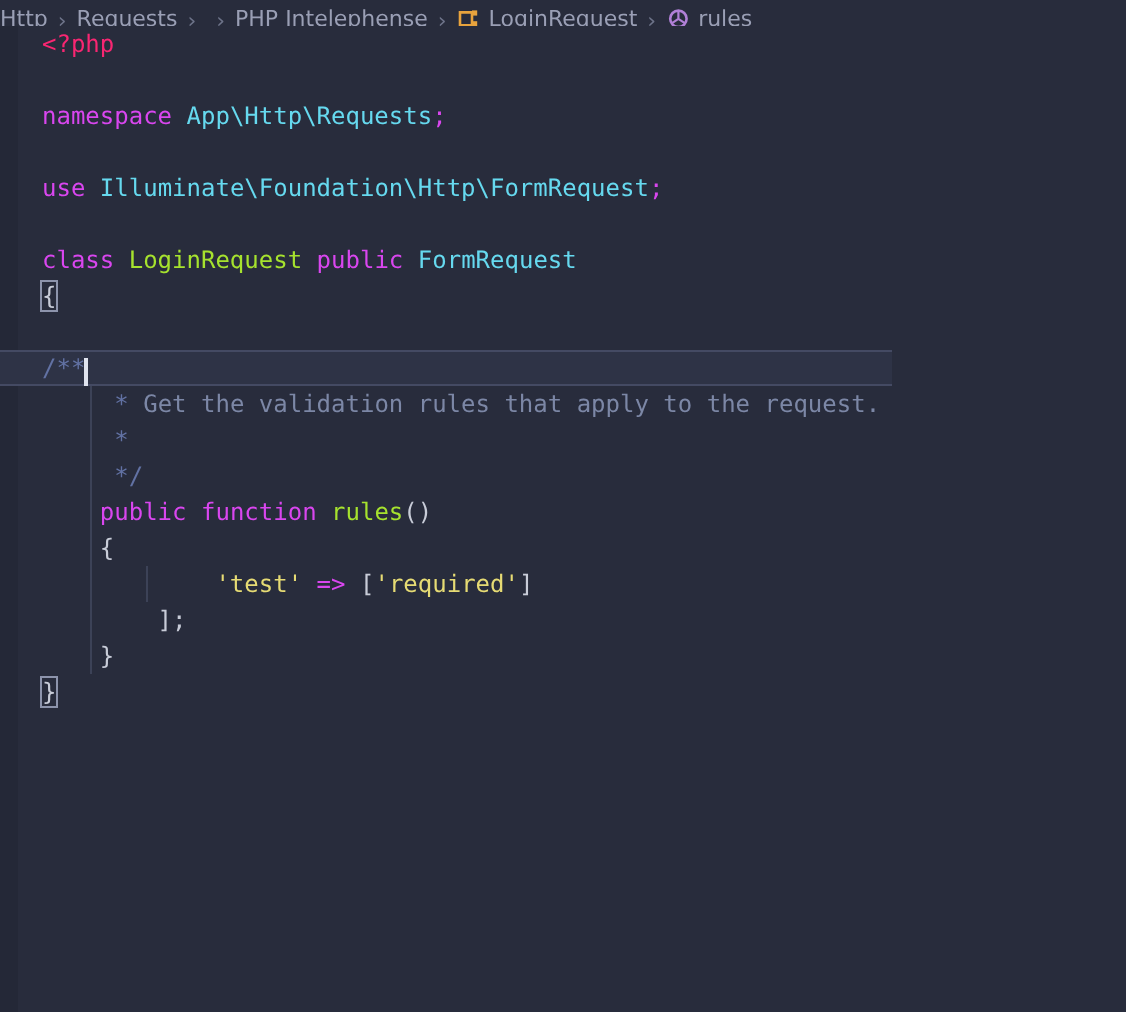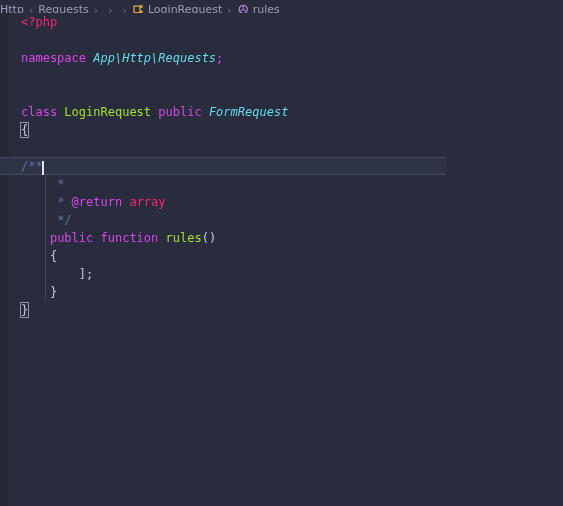--- a/index.html
+++ b/index.html
@@ -110,21 +110,21 @@
   .guide {
     position: absolute;
     width: 1px;
     background: #3c4257;
     top: 0;
     height: 18px;
   }
 
   
   .kw   { color: #d946ef; }
-  .ns   { color: #66d9ef; font-style: italic; }
+  .ns   { color: #66d9ef; }
   .cls  { color: #a6e22e; }
   .fn   { color: #a6e22e; }
   .str  { color: #e6db74; }
   .punc { color: #c8ccd8; }
   .cmt  { color: #6272a4; }
   .tag  { color: #f92672; }
   .cmt-txt { color: #7c87a6; }
   .php-open { color: #f92672; }
 
   .bracket-match {
@@ -155,20 +155,23 @@
     </span>
     <span class="crumb-sep">›</span>
 
     <span class="crumb">
       <span class="crumb-label">Requests</span>
     </span>
     <span class="crumb-sep">›</span>
 
     <span class="crumb-sep">›</span>
 
+    <span class="crumb">
+      <span class="crumb-label">PHP Intelephense</span>
+    </span>
     <span class="crumb-sep">›</span>
 
     <span class="crumb">
       <span class="crumb-icon">
         <svg width="13" height="11" viewBox="0 0 13 11">
           <path d="M2 2.2 L8 2.2 L8 8.6 L2 8.6 Z" fill="none" stroke="#e8a33d" stroke-width="1.3"></path>
           <rect x="8" y="1.2" width="2.6" height="2.6" fill="#e8a33d"></rect>
           <rect x="8" y="6.6" width="2.6" height="2.6" fill="#e8a33d"></rect>
         </svg>
       </span>
@@ -193,43 +196,45 @@
     <div class="code-area">
 
       <div class="line"><span class="php-open">&lt;?php</span></div>
 
       <div class="line"></div>
 
       <div class="line"><span class="kw">namespace</span> <span class="ns">App\Http\Requests</span><span class="kw">;</span></div>
 
       <div class="line"></div>
 
+      <div class="line"><span class="kw">use</span> <span class="ns">Illuminate\Foundation\Http\FormRequest</span><span class="kw">;</span></div>
 
       <div class="line"></div>
 
       <div class="line"><span class="kw">class</span> <span class="cls">LoginRequest</span> <span class="kw">public</span> <span class="ns">FormRequest</span></div>
 
       <div class="line"><span class="punc bracket-match">{</span></div>
 
       <div class="line"></div>
 
       <div class="line current"><span class="cmt">/**</span><span class="cursor"></span></div>
 
+      <div class="line"><span class="guide" style="left:45px"></span>     <span class="cmt">*</span> <span class="cmt-txt">Get the validation rules that apply to the request.</span></div>
 
       <div class="line"><span class="guide" style="left:45px"></span>     <span class="cmt">*</span></div>
 
-      <div class="line"><span class="guide" style="left:45px"></span>     <span class="cmt">*</span> <span class="kw">@return</span> <span class="tag">array</span></div>
 
       <div class="line"><span class="guide" style="left:45px"></span>     <span class="cmt">*/</span></div>
 
       <div class="line"><span class="guide" style="left:45px"></span>    <span class="kw">public</span> <span class="kw">function</span> <span class="fn">rules</span><span class="punc">()</span></div>
 
       <div class="line"><span class="guide" style="left:45px"></span>    <span class="punc">{</span></div>
 
 
+      <div class="line"><span class="guide" style="left:45px"></span><span class="guide" style="left:73px"></span>            <span class="str">'test'</span> <span class="kw">=&gt;</span> <span class="punc">[</span><span class="str">'required'</span><span class="punc">]</span></div>
 
       <div class="line"><span class="guide" style="left:45px"></span>        <span class="punc">];</span></div>
 
       <div class="line"><span class="guide" style="left:45px"></span>    <span class="punc">}</span></div>
 
       <div class="line"><span class="punc bracket-match">}</span></div>
 
     </div>
   </div>
 </div>

